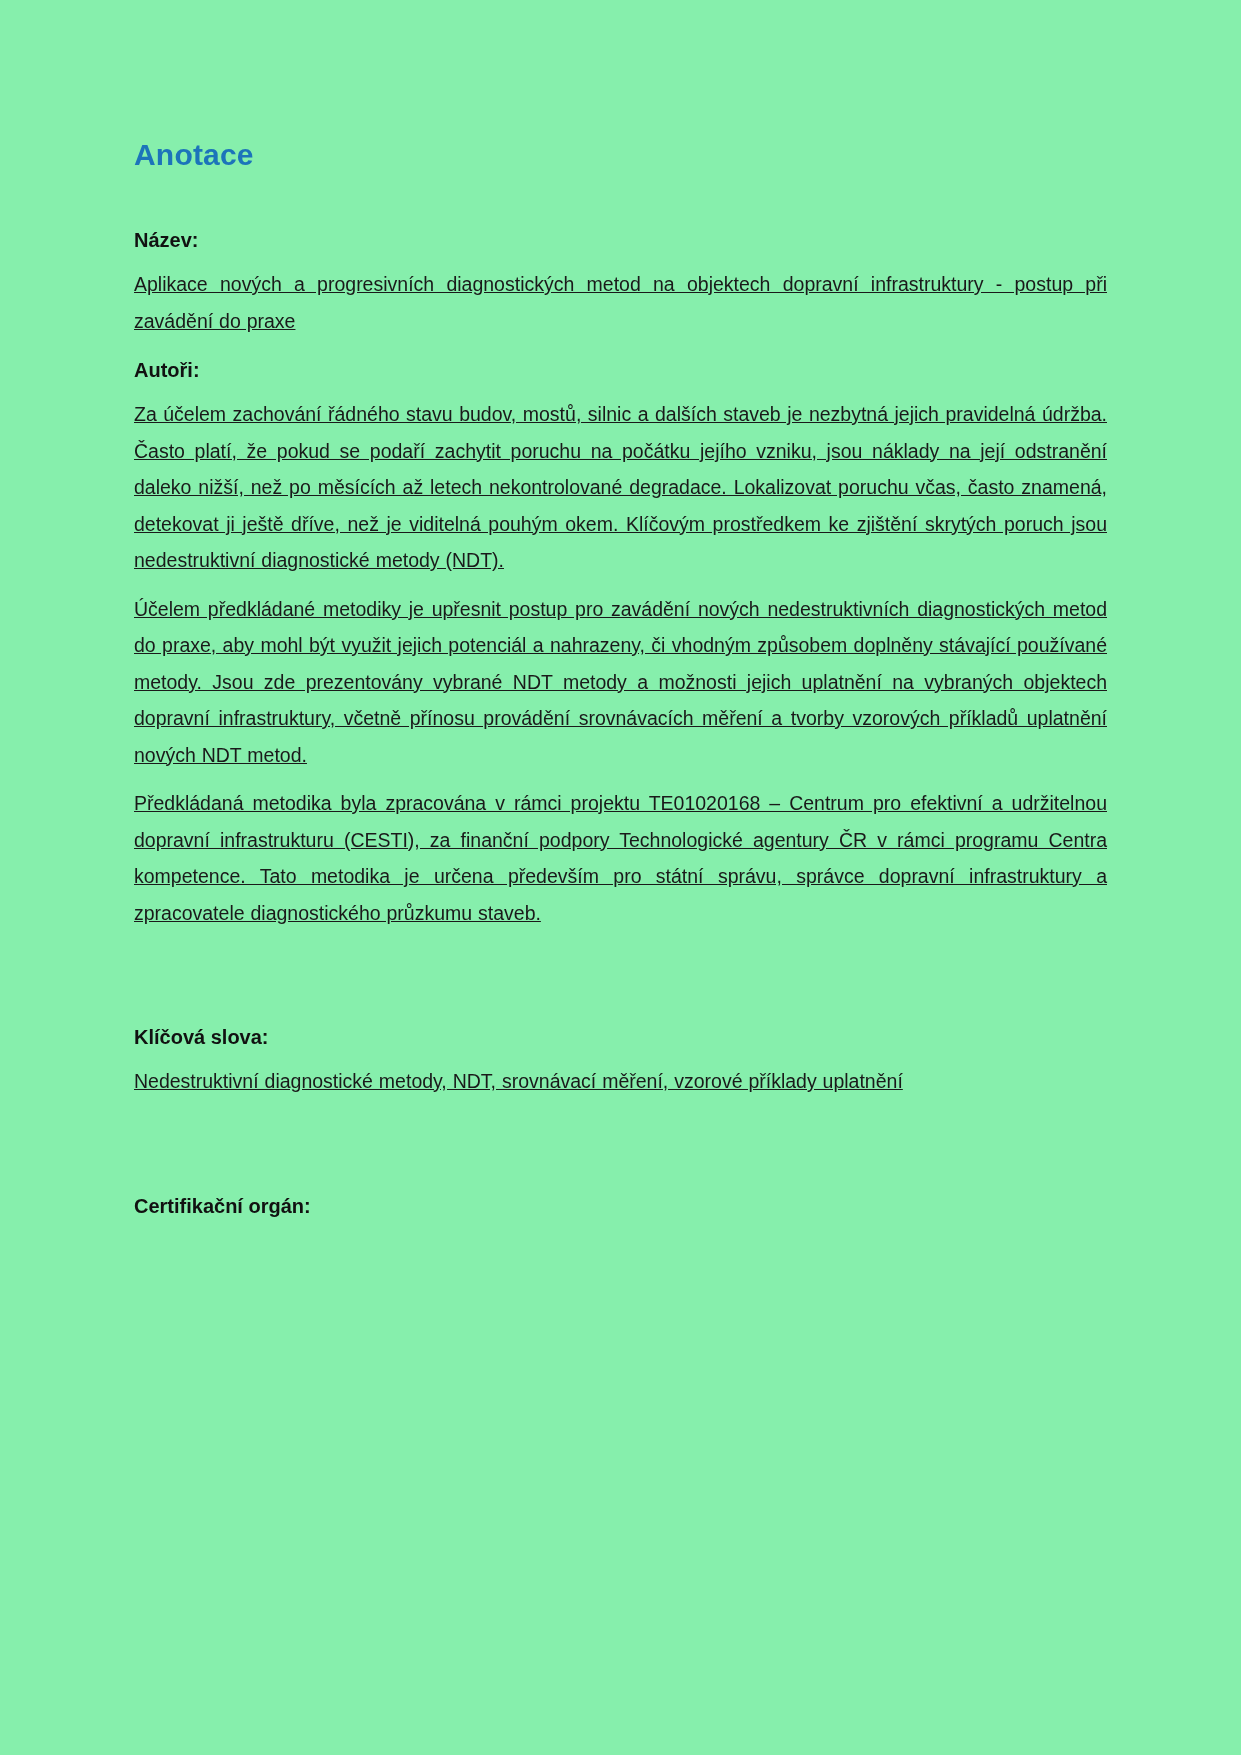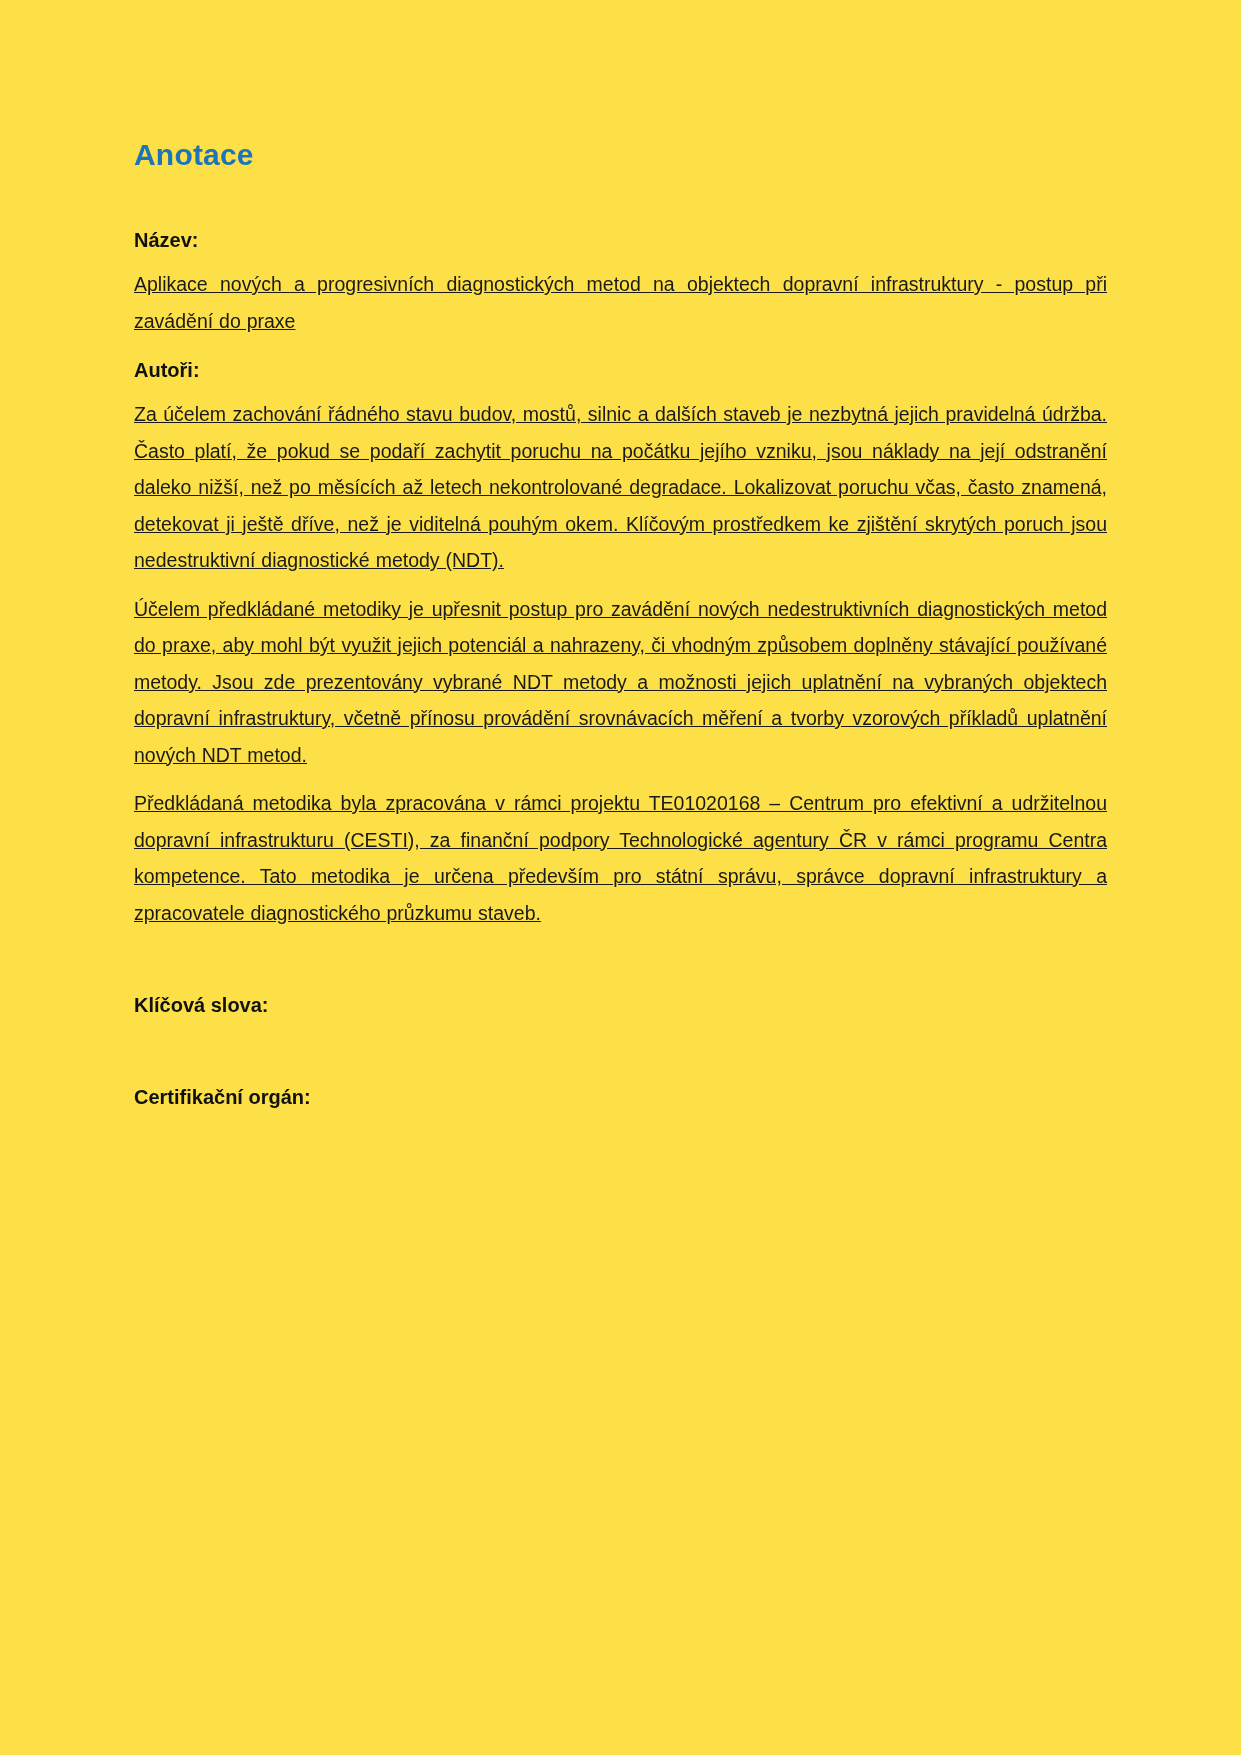--- a/index.html
+++ b/index.html
@@ -15,34 +15,34 @@
     font-family: "Liberation Sans", "DejaVu Sans", sans-serif;
     color: #1a1a1a;
     overflow: hidden;
   }
 
   .page {
     position: absolute;
     top: 0; left: 0;
     width: 1241px;
     height: 1755px;
-    background: #fde047;
+    background: #86efac;
     padding: 138px 134px 60px 134px;
   }
 
   .page-title {
     font-size: 30px;
     font-weight: 700;
     letter-spacing: 0.2px;
     margin-bottom: 50px;
   }
 
   .doc-section { margin: 0; }
 
-  .doc-section.spaced { margin-top: 56px; }
+  .doc-section.spaced { margin-top: 88px; }
 
   .section-label {
     font-size: 20px;
     font-weight: 700;
     line-height: 36px;
     margin-top: 13px;
     margin-bottom: 8px;
     color: #111111;
   }
 
@@ -71,18 +71,19 @@
       <section class="doc-section">
     <h2 class="section-label">Autoři:</h2>
       </section>
       <section class="doc-section">
   <p class="doc-paragraph">Za účelem zachování řádného stavu budov, mostů, silnic a dalších staveb je nezbytná jejich pravidelná údržba. Často platí, že pokud se podaří zachytit poruchu na počátku jejího vzniku, jsou náklady na její odstranění daleko nižší, než po měsících až letech nekontrolované degradace. Lokalizovat poruchu včas, často znamená, detekovat ji ještě dříve, než je viditelná pouhým okem. Klíčovým prostředkem ke zjištění skrytých poruch jsou nedestruktivní diagnostické metody (NDT).</p>
         <p class="doc-paragraph">Účelem předkládané metodiky je upřesnit postup pro zavádění nových nedestruktivních diagnostických metod do praxe, aby mohl být využit jejich potenciál a nahrazeny, či vhodným způsobem doplněny stávající používané metody. Jsou zde prezentovány vybrané NDT metody a možnosti jejich uplatnění na vybraných objektech dopravní infrastruktury, včetně přínosu provádění srovnávacích měření a tvorby vzorových příkladů uplatnění nových NDT metod.</p>
         <p class="doc-paragraph">Předkládaná metodika byla zpracována v rámci projektu TE01020168 – Centrum pro efektivní a udržitelnou dopravní infrastrukturu (CESTI), za finanční podpory Technologické agentury ČR v rámci programu Centra kompetence. Tato metodika je určena především pro státní správu, správce dopravní infrastruktury a zpracovatele diagnostického průzkumu staveb.</p>
       </section>
       <section class="doc-section spaced">
     <h2 class="section-label">Klíčová slova:</h2>
+  <p class="doc-paragraph">Nedestruktivní diagnostické metody, NDT, srovnávací měření, vzorové příklady uplatnění</p>
       </section>
       <section class="doc-section spaced">
     <h2 class="section-label">Certifikační orgán:</h2>
       </section>
     </main>
 </div>
 
 </body></html>

